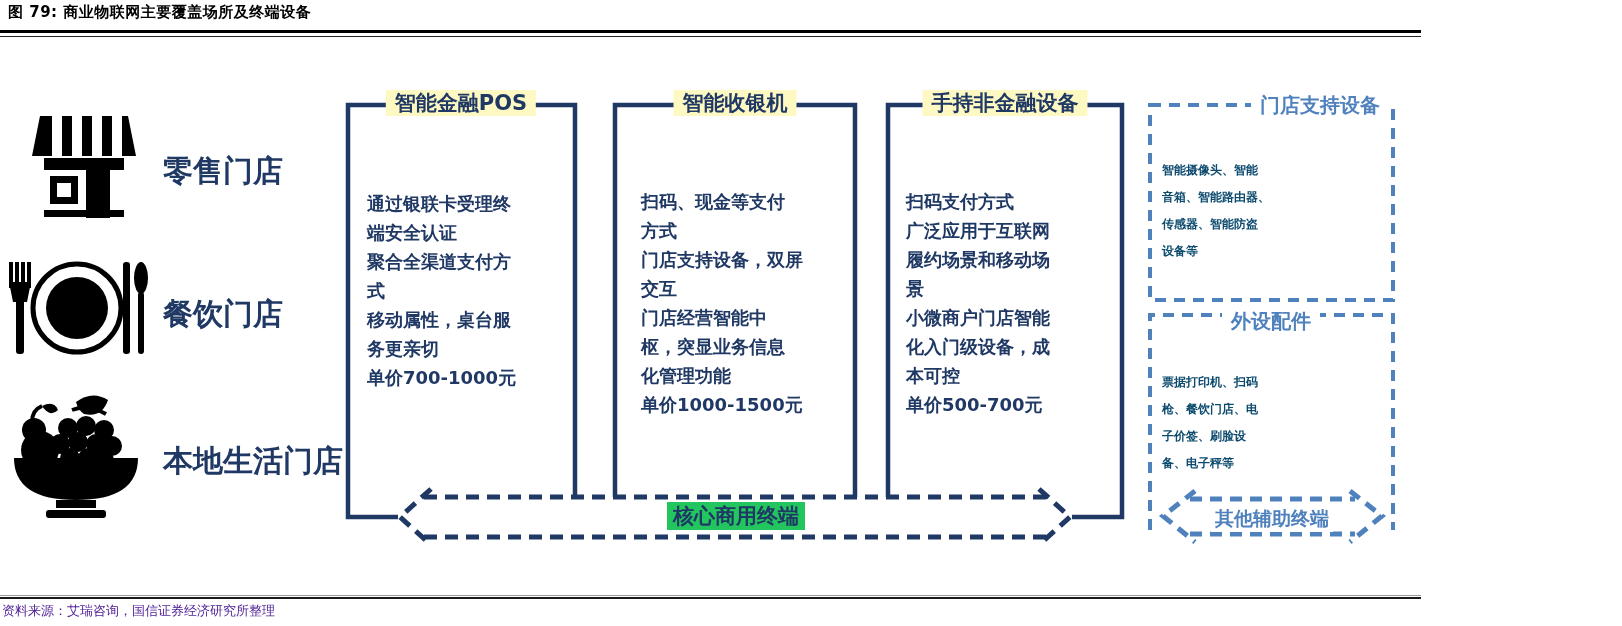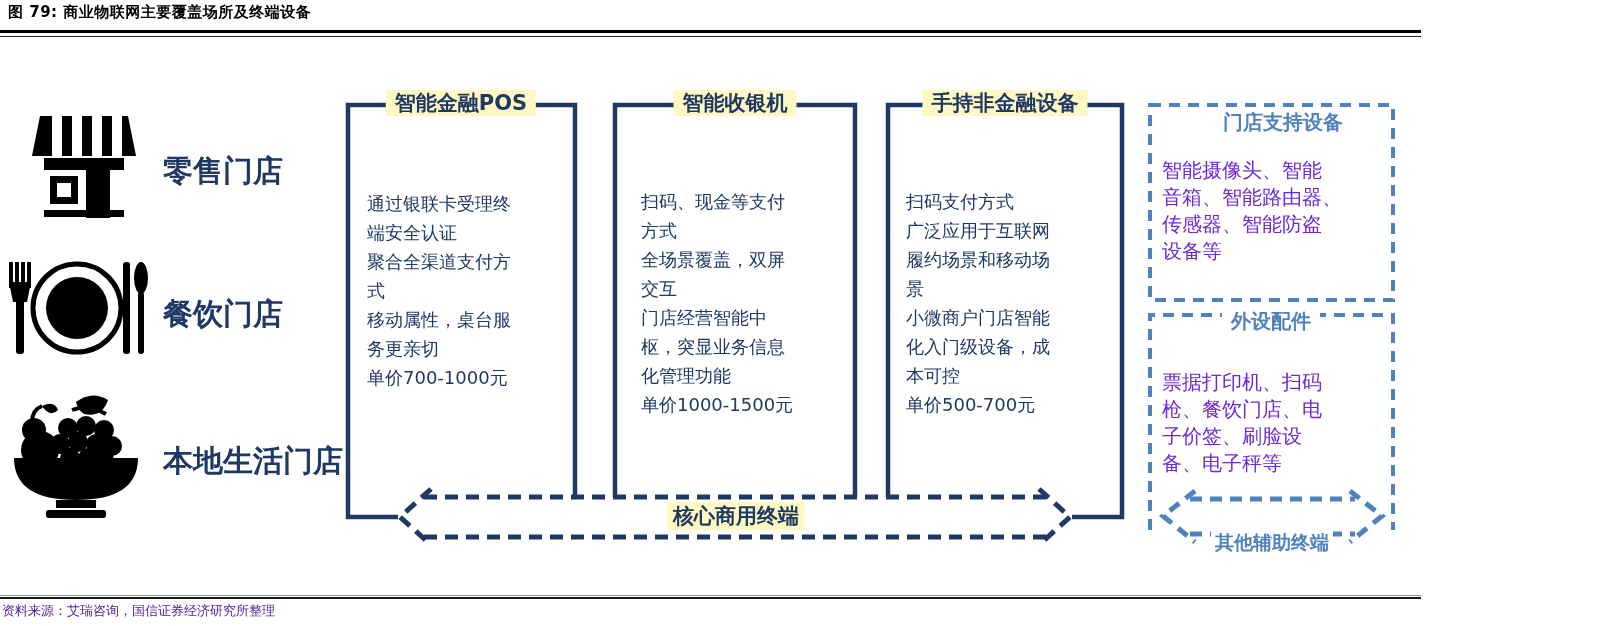--- a/index.html
+++ b/index.html
@@ -21,28 +21,28 @@
   .dash-blue-arrow{fill:none;stroke:#4F81BD;stroke-width:5;stroke-dasharray:12 8;}
   
   .venue-icon{position:absolute;}
   .venue-icon svg{display:block;}
   .venue-label{position:absolute;font-size:30px;font-weight:700;color:#1F3864;white-space:nowrap;}
   
   .box-title{position:absolute;top:90px;transform:translateX(-50%);background:#fef9c3;
              padding:0 9px;font-size:21px;font-weight:700;color:#1F3864;line-height:26px;white-space:nowrap;text-align:center;}
   .aux-title{position:absolute;transform:translateX(-50%);background:#fff;
              padding:0 9px;font-size:20px;font-weight:700;color:#4F81BD;line-height:26px;white-space:nowrap;}
-  .box-body{position:absolute;width:225px;font-size:18px;font-weight:400;color:#1F3864;
+  .box-body{position:absolute;width:225px;font-size:18px;font-weight:700;color:#1F3864;
             line-height:29px;white-space:pre-line;}
-  .aux-body{position:absolute;width:235px;font-size:20px;font-weight:400;color:#6d28d9;
+  .aux-body{position:absolute;width:235px;font-size:12px;font-weight:700;color:#0c4a6e;
             line-height:27px;white-space:pre-line;}
   .arrow-label{position:absolute;top:502px;transform:translateX(-50%);font-size:21px;font-weight:700;
-               color:#1F3864;background:#fef9c3;padding:0 6px;white-space:nowrap;}
+               color:#1F3864;background:#22c55e;padding:0 6px;white-space:nowrap;}
   .aux-arrow-label{position:absolute;top:506px;transform:translateX(-50%);font-size:19px;font-weight:700;
-               color:#4F81BD;background:#fff;padding:0 4px;white-space:nowrap;margin-top:24px;}
+               color:#4F81BD;background:#fff;padding:0 4px;white-space:nowrap;}
 </style>
 </head>
 <body>
 
 <div class="canvas">
 
   <div class="fig-title">图 79: 商业物联网主要覆盖场所及终端设备</div>
   <div class="rule rule-top-thick"></div>
   <div class="rule rule-top-thin"></div>
 
@@ -128,38 +128,38 @@
 端安全认证
 聚合全渠道支付方
 式
 移动属性，桌台服
 务更亲切
 单价700-1000元</div>
 
   <div class="box-title" style="left:735px;">智能收银机</div>
   <div class="box-body" style="left:641px;top:187px;">扫码、现金等支付
 方式
-全场景覆盖，双屏
+门店支持设备，双屏
 交互
 门店经营智能中
 枢，突显业务信息
 化管理功能
 单价1000-1500元</div>
 
   <div class="box-title" style="left:1005px;">手持非金融设备</div>
   <div class="box-body" style="left:906px;top:187px;">扫码支付方式
 广泛应用于互联网
 履约场景和移动场
 景
 小微商户门店智能
 化入门级设备，成
 本可控
 单价500-700元</div>
 
-  <div class="aux-title" style="left:1283px;top:92px;margin-top:17px;">门店支持设备</div>
+  <div class="aux-title" style="left:1320px;top:92px;">门店支持设备</div>
   <div class="aux-body" style="left:1162px;top:157px;">智能摄像头、智能
 音箱、智能路由器、
 传感器、智能防盗
 设备等</div>
 
   <div class="aux-title" style="left:1271px;top:308px;">外设配件</div>
   <div class="aux-body" style="left:1162px;top:369px;">票据打印机、扫码
 枪、餐饮门店、电
 子价签、刷脸设
 备、电子秤等</div>

